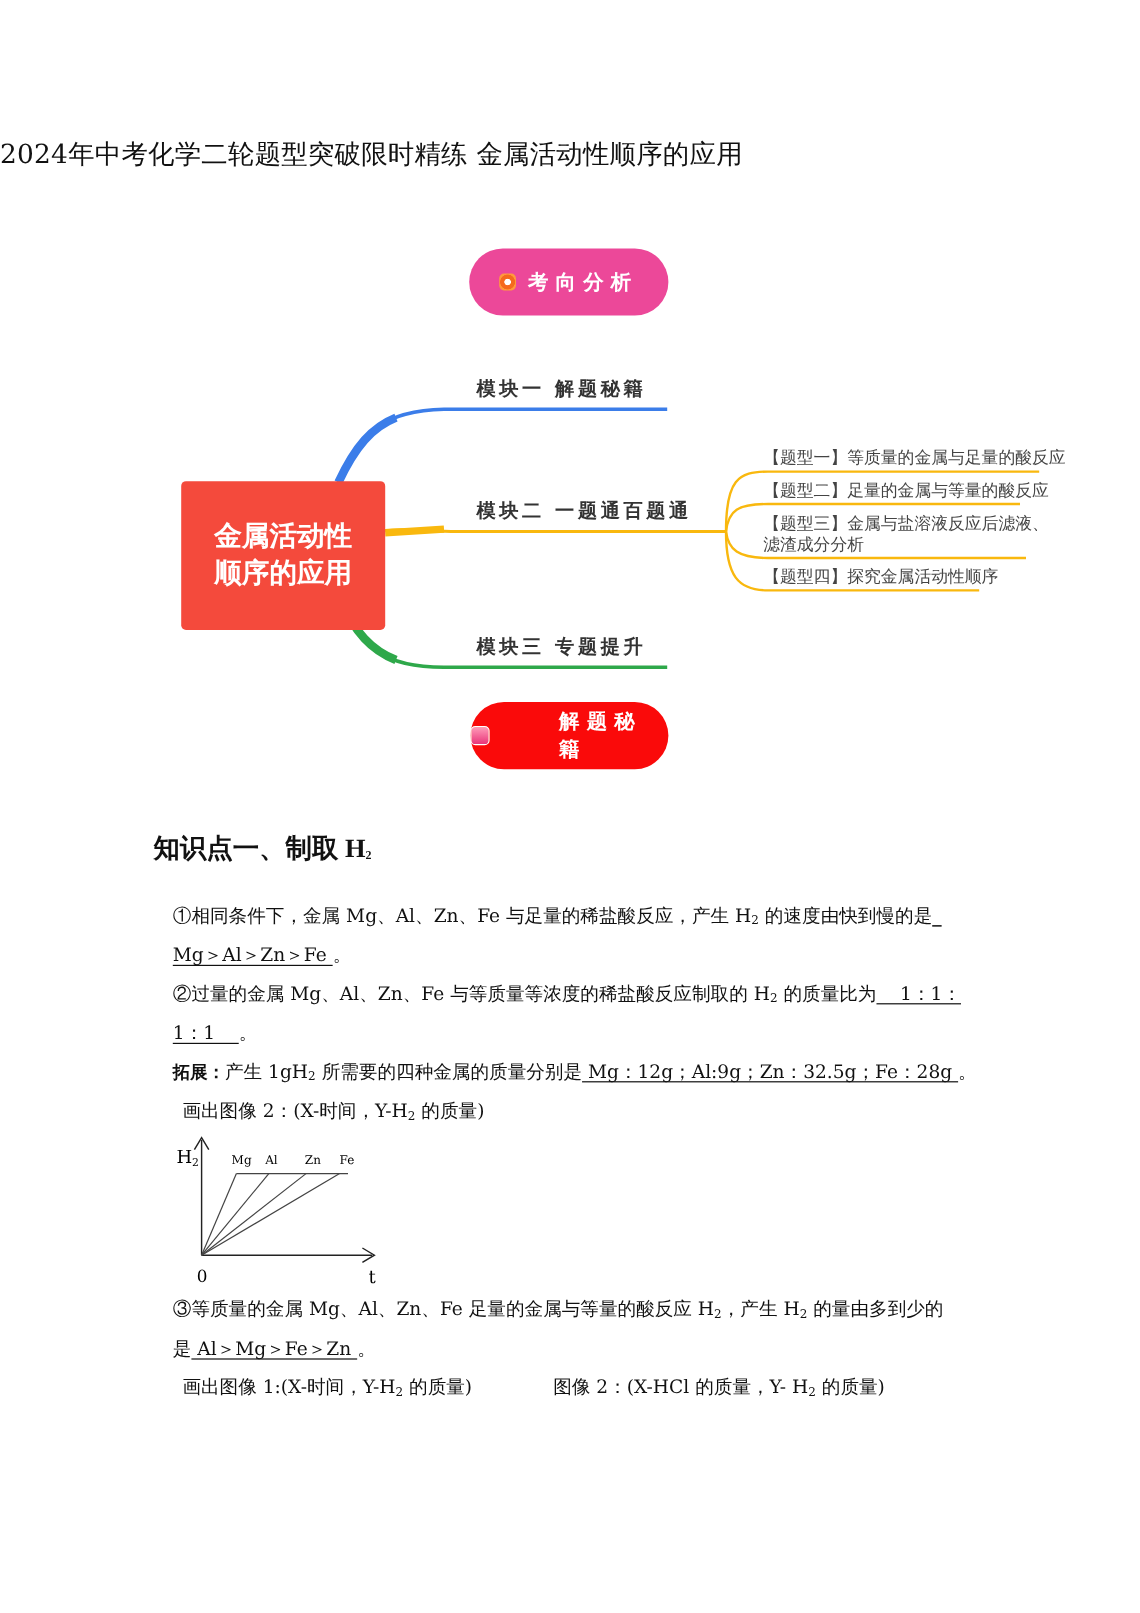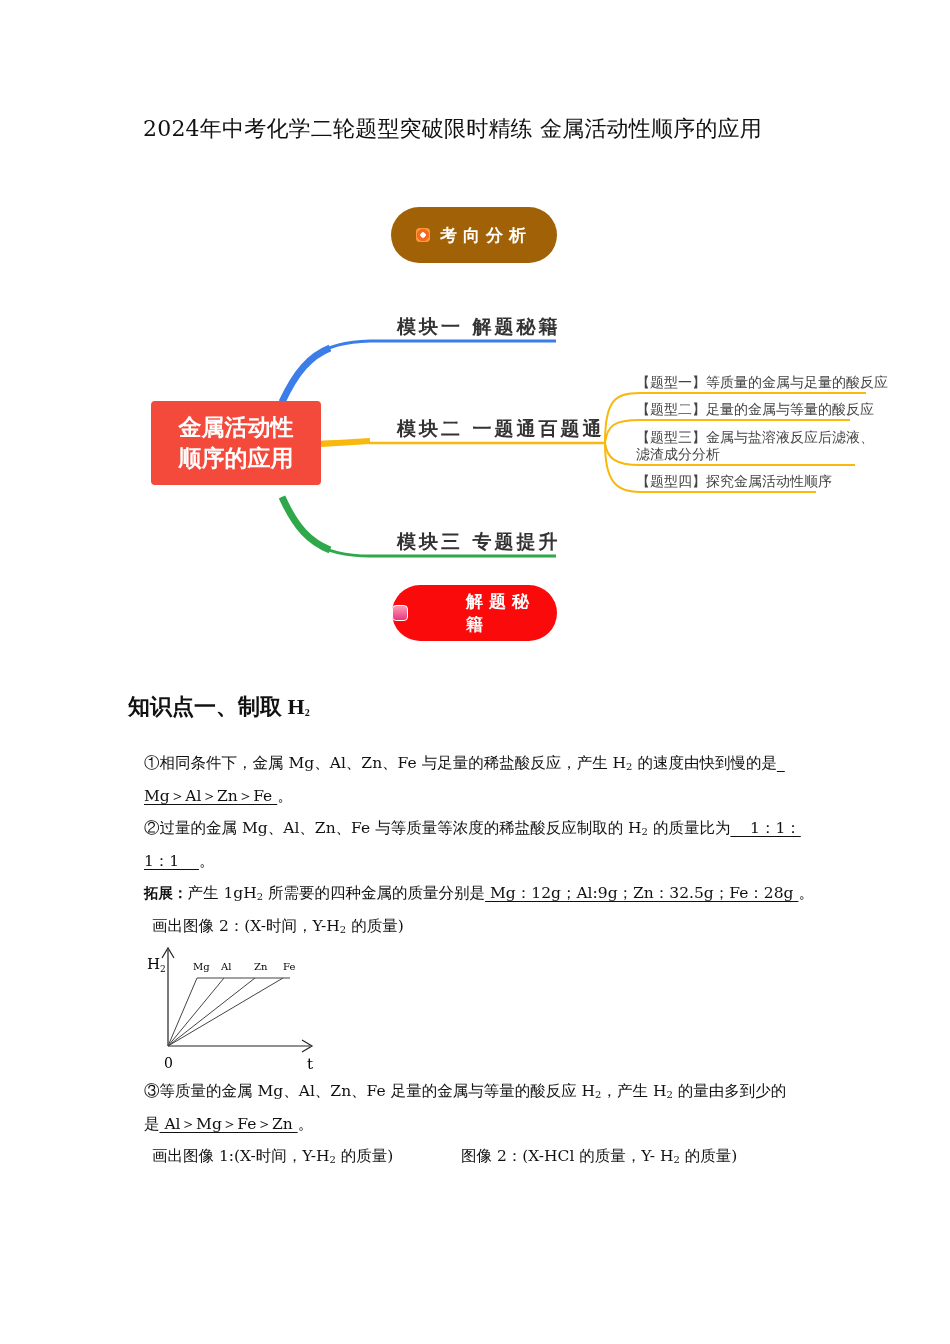--- a/index.html
+++ b/index.html
@@ -1,31 +1,31 @@
 <!DOCTYPE html>
 <html><head>
 <meta charset="utf-8">
 <style>
   html, body { margin: 0; padding: 0; background: #ffffff; }
   body { width: 950px; height: 1344px; position: relative; overflow: hidden;
          font-family: "DejaVu Serif", "Liberation Serif", serif; color: #111; }
   .abs { position: absolute; }
-  .title { left: 0; width: 762px; top: 114px; text-align: right; font-size: 22px; letter-spacing: 0.2px;
+  .title { left: 0; width: 762px; top: 114px; text-align: left; font-size: 22px; letter-spacing: 0.2px;
            font-family: "DejaVu Serif", "Liberation Serif", serif; }
   .pill { height: 56px; border-radius: 28px; display: flex; align-items: center; justify-content: center;
           font-size: 17px; font-weight: bold; letter-spacing: 6px; color: #fff;
           font-family: "DejaVu Sans", "Liberation Sans", sans-serif; }
   .pill .ico { width: 14px; height: 14px; border-radius: 4px; margin-right: 10px; display: inline-block; }
-  .pill-yellow { left: 391px; top: 207px; width: 166px; background: #a16207; }
+  .pill-yellow { left: 391px; top: 207px; width: 166px; background: #ec4899; }
   .pill-red { left: 392px; top: 585px; width: 165px; background: #fa0a0a; gap: 48px; }
-  .center-node { left: 151px; top: 401px; width: 170px; height: 84px; background: #f44a3c; border-radius: 4px;
+  .center-node { left: 151px; top: 401px; width: 170px; height: 124px; background: #f44a3c; border-radius: 4px;
                  color: #fff; font-family: "DejaVu Sans", "Liberation Sans", sans-serif; font-weight: bold;
                  font-size: 23px; line-height: 31px; text-align: center; display: flex; flex-direction: column;
                  justify-content: center; }
-  .branch-label { font-family: "DejaVu Sans", "Liberation Sans", sans-serif; font-weight: bold; font-size: 19px;
+  .branch-label { font-family: "DejaVu Sans", "Liberation Sans", sans-serif; font-weight: bold; font-size: 16px;
                   color: #333; letter-spacing: 3px; }
   .sub-label { font-family: "DejaVu Sans", "Liberation Sans", sans-serif; font-size: 14px; color: #444; line-height: 17px; }
   .h2 { left: 128px; top: 692px; font-size: 22px; font-weight: bold;
         font-family: Liberation Serif, serif; }
   .para { left: 144px; font-size: 15.5px; line-height: 22px; white-space: nowrap; }
   .u { text-decoration: underline; text-underline-offset: 3px; }
   sub { font-size: 10px; vertical-align: -2px; }
   .bold { font-weight: bold; }
   svg text { font-family: "DejaVu Serif", "Liberation Serif", serif; }
 </style>

